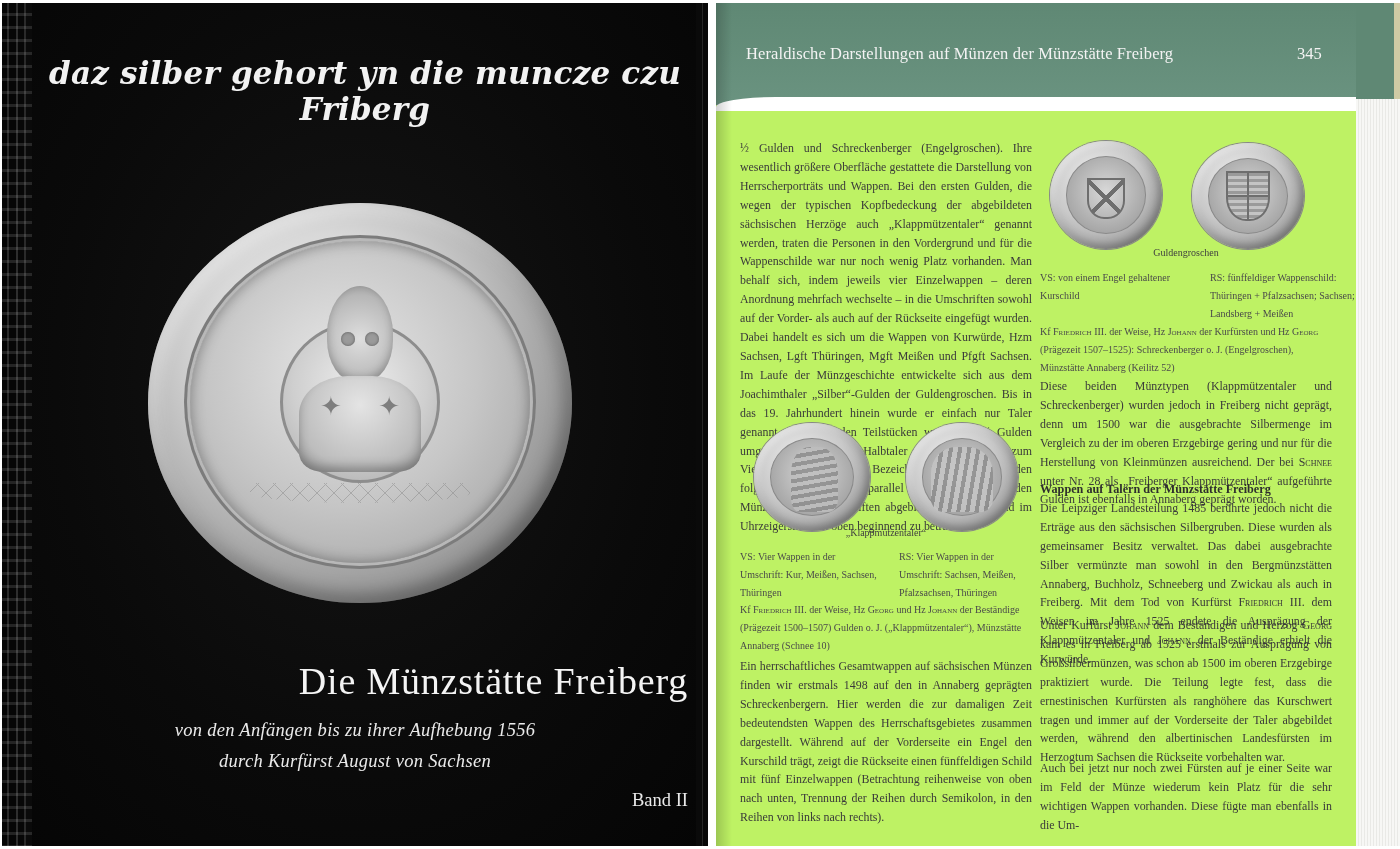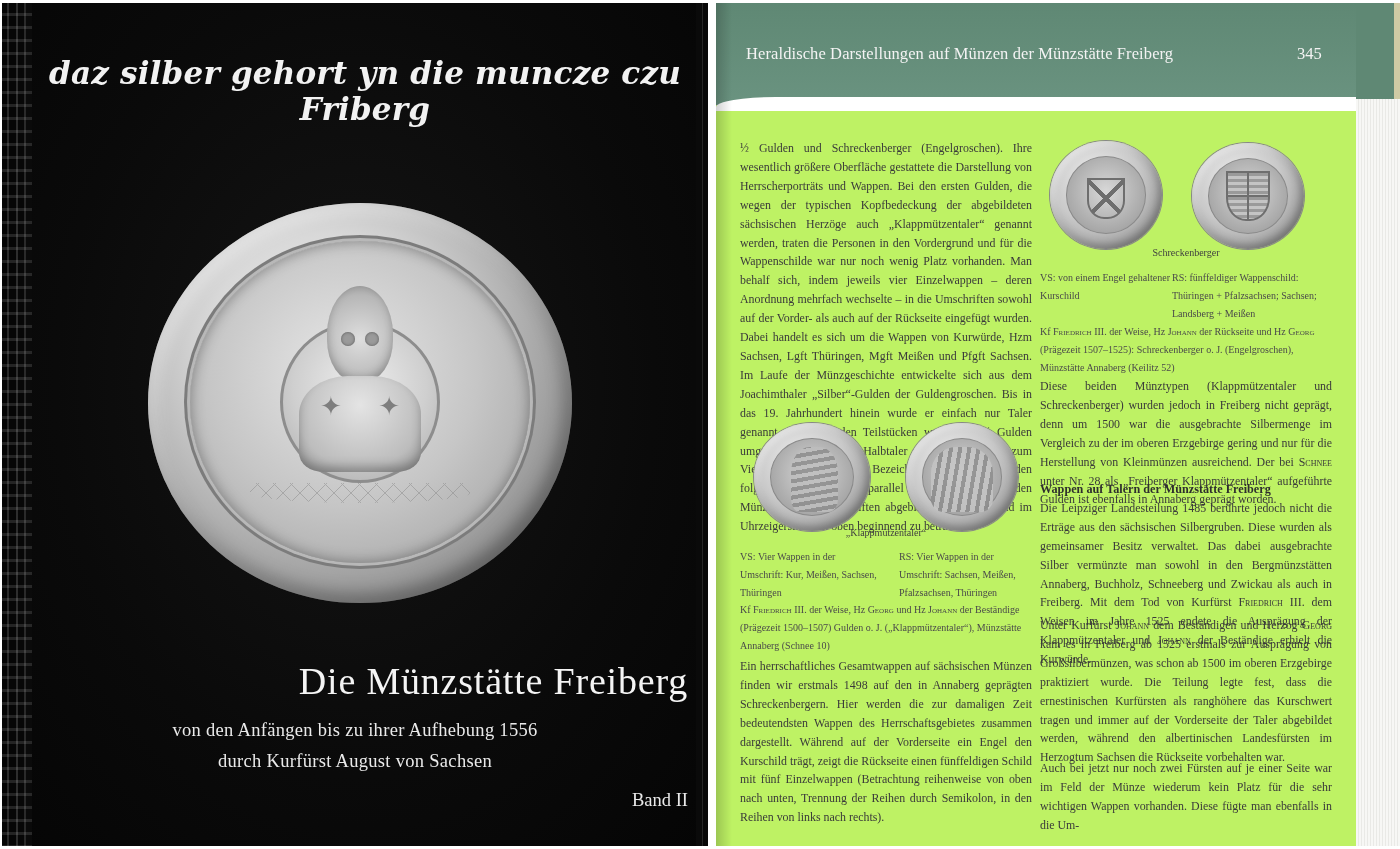--- a/index.html
+++ b/index.html
@@ -68,21 +68,21 @@
   }
   .coin-star { position: absolute; color: #7e7e7e; font-size: 26px; top: 150px; font-family: "DejaVu Sans", sans-serif; }
   .coin-star.l { left: 130px; } .coin-star.r { right: 130px; }
 
   .cover-title {
     position: absolute; left: 20px; right: 20px; top: 656px; text-align: right;
     color: #f4f4f4; font-size: 38px; letter-spacing: 0.8px;
   }
   .cover-subtitle {
     position: absolute; left: 20px; right: 20px; top: 712px; text-align: center;
-    color: #eaeaea; font-size: 18.5px; line-height: 31px; letter-spacing: 0.3px;
+    color: #eaeaea; font-size: 18.5px; line-height: 31px; letter-spacing: 0.3px; font-style: italic;
   }
   .cover-volume {
     position: absolute; left: 20px; right: 20px; top: 787px; text-align: right;
     color: #eaeaea; font-size: 18.5px;
   }
 
   
   .page {
     position: absolute; left: 716px; top: 3px; width: 684px; height: 843px;
     background: #bef264;
@@ -222,27 +222,27 @@
   <div class="col col-left" style="top:654px;">
     <p class="para">Ein herrschaftliches Gesamtwappen auf sächsischen Münzen finden wir erstmals 1498 auf den in Annaberg geprägten Schreckenbergern. Hier werden die zur damaligen Zeit bedeutendsten Wappen des Herrschaftsgebietes zusammen dargestellt. Während auf der Vorderseite ein Engel den Kurschild trägt, zeigt die Rückseite einen fünffeldigen Schild mit fünf Einzelwappen (Betrachtung reihenweise von oben nach unten, Trennung der Reihen durch Semikolon, in den Reihen von links nach rechts).</p>
   </div>
 
   <div class="coin-small" style="left:334px; top:138px; width:112px; height:108px;">
     <div class="shield"></div>
   </div>
   <div class="coin-small" style="left:476px; top:140px; width:112px; height:106px;">
     <div class="shield quartered"></div>
   </div>
-  <div class="fig-caption" style="left:324px; width:292px; top:244px;">Schreckenberger</div>
+  <div class="fig-caption" style="left:324px; width:292px; top:244px;">Guldengroschen</div>
 
   <div class="caption-small" style="position:absolute; left:324px; top:266px; width:140px;">VS: von einem Engel gehaltener Kurschild</div>
-  <div class="caption-small" style="position:absolute; left:456px; top:266px; width:145px;">RS: fünffeldiger Wappenschild: Thüringen + Pfalzsachsen; Sachsen; Landsberg + Meißen</div>
+  <div class="caption-small" style="position:absolute; left:494px; top:266px; width:145px;">RS: fünffeldiger Wappenschild: Thüringen + Pfalzsachsen; Sachsen; Landsberg + Meißen</div>
 
   <div class="caption-small" style="position:absolute; left:324px; top:320px; width:300px;">
-    <span>Kf </span><span class="sc">Friedrich</span><span> III. der Weise, Hz </span><span class="sc">Johann</span><span> der Rückseite und Hz </span><span class="sc">Georg</span><span> (Prägezeit 1507–1525): Schreckenberger o. J. (Engelgroschen), Münzstätte Annaberg (Keilitz 52)</span>
+    <span>Kf </span><span class="sc">Friedrich</span><span> III. der Weise, Hz </span><span class="sc">Johann</span><span> der Kurfürsten und Hz </span><span class="sc">Georg</span><span> (Prägezeit 1507–1525): Schreckenberger o. J. (Engelgroschen), Münzstätte Annaberg (Keilitz 52)</span>
   </div>
 
   <div class="col col-right" style="top:374px;">
     <p class="para"><span>Diese beiden Münztypen (Klappmützentaler und Schreckenberger) wurden jedoch in Freiberg nicht geprägt, denn um 1500 war die ausgebrachte Silbermenge im Vergleich zu der im oberen Erzgebirge gering und nur für die Herstellung von Kleinmünzen ausreichend. Der bei </span><span class="sc">Schnee</span><span> unter Nr. 28 als „Freiberger Klappmützentaler“ aufgeführte Gulden ist ebenfalls in Annaberg geprägt worden.</span></p>
   </div>
 
   <div class="col col-right" style="top:477px;">
     <div class="heading">Wappen auf Talern der Münzstätte Freiberg</div>
     <p class="para"><span>Die Leipziger Landesteilung 1485 berührte jedoch nicht die Erträge aus den sächsischen Silbergruben. Diese wurden als gemeinsamer Besitz verwaltet. Das dabei ausgebrachte Silber vermünzte man sowohl in den Bergmünzstätten Annaberg, Buchholz, Schneeberg und Zwickau als auch in Freiberg. Mit dem Tod von Kurfürst </span><span class="sc">Friedrich</span><span> III. dem Weisen im Jahre 1525 endete die Ausprägung der Klappmützentaler und </span><span class="sc">Johann</span><span> der Beständige erhielt die Kurwürde.</span></p>
   </div>

